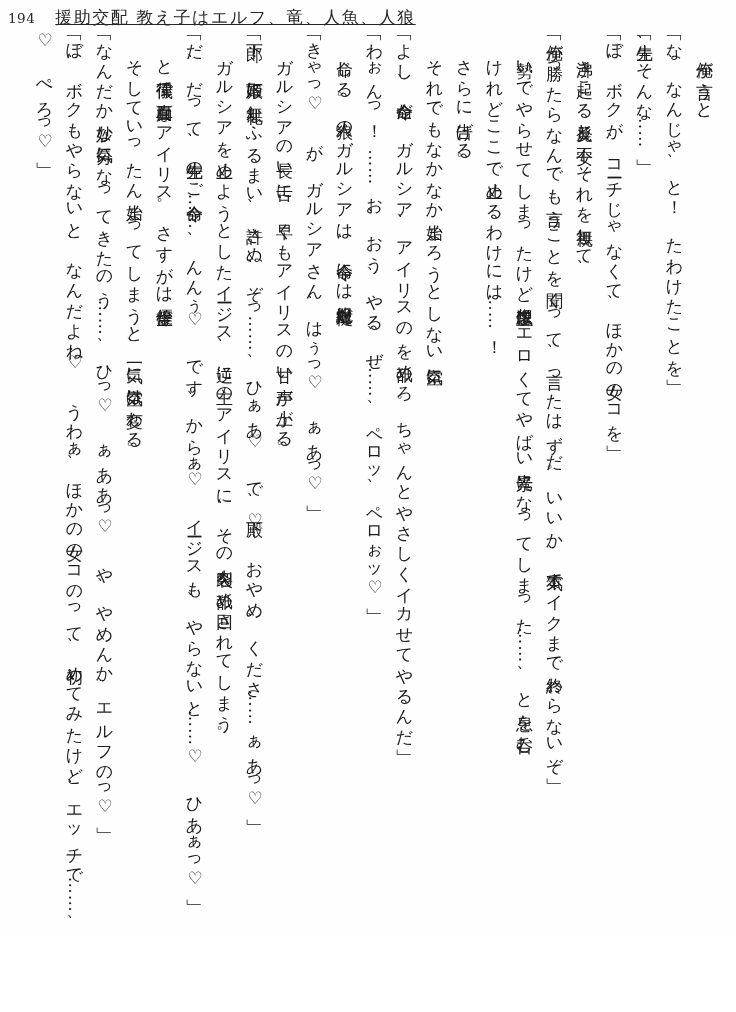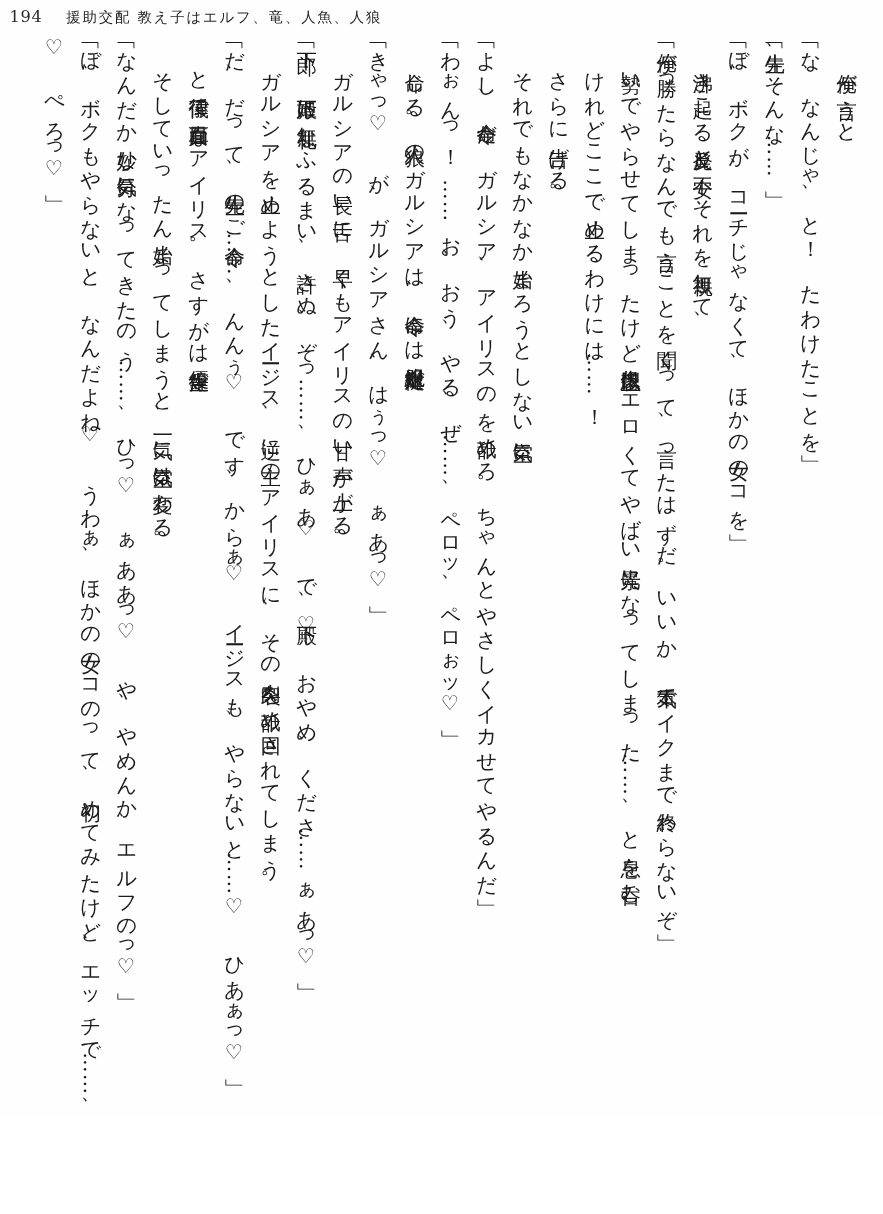--- a/index.html
+++ b/index.html
@@ -24,22 +24,23 @@
     align-items: baseline;
     color: #272727;
     white-space: nowrap;
   }
   .page-num {
     font-size: 13.5px;
     letter-spacing: 0.5px;
     margin-right: 20px;
   }
   .header-title {
-    font-size: 12px;
+    font-size: 17px;
     letter-spacing: 1.5px;
+    text-decoration: underline;
   }
   .text-body {
     position: absolute;
     top: 30px;
     right: 16px;
     height: 973px;
     writing-mode: vertical-rl;
     text-orientation: mixed;
     font-size: 17px;
     line-height: 30px;

